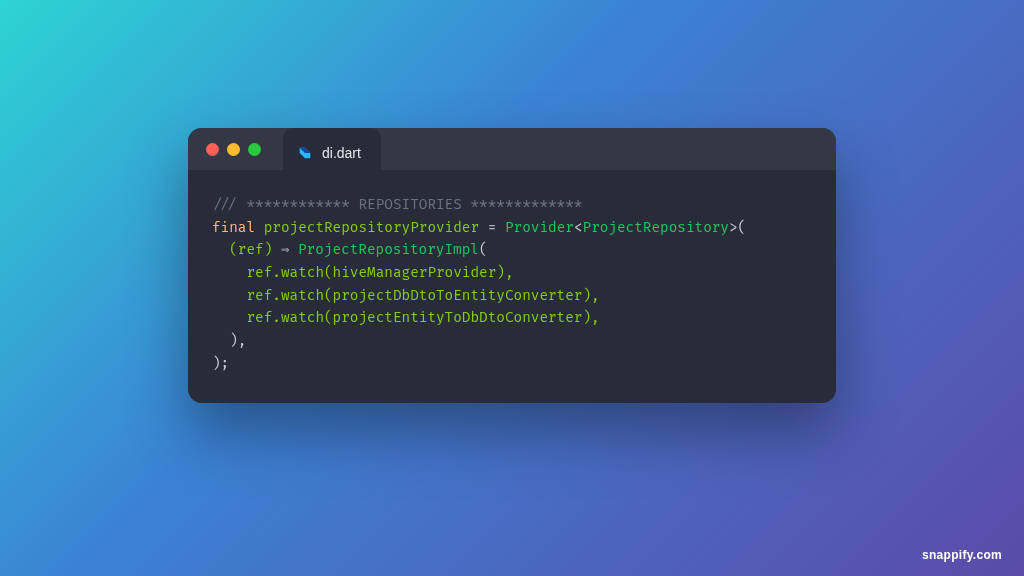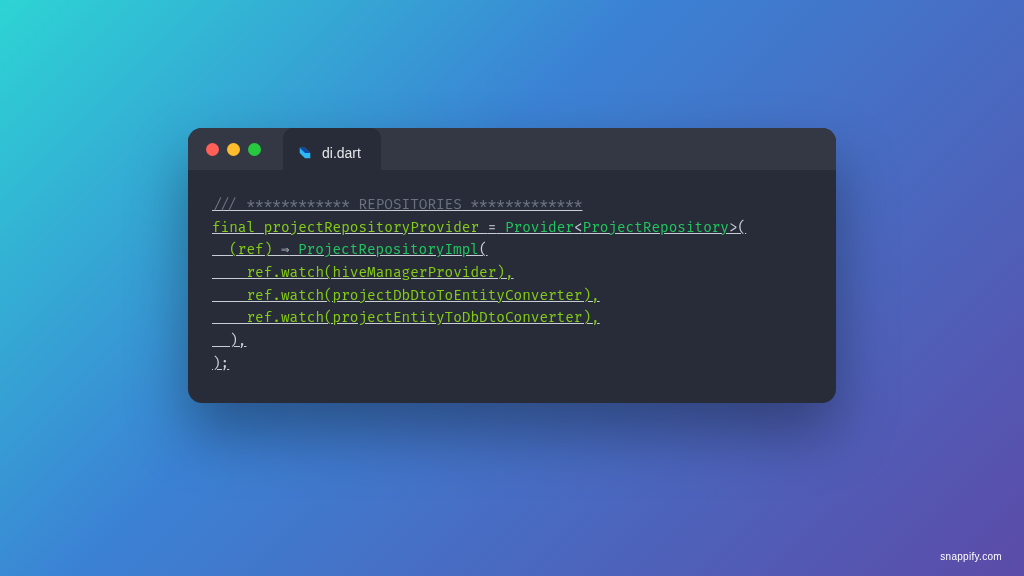--- a/index.html
+++ b/index.html
@@ -68,35 +68,34 @@
       width: 16px;
       height: 16px;
     }
     .code-area {
       padding: 24px 24px 28px 24px;
       font-family: 'SF Mono', Menlo, 'Fira Code', Monaco, Consolas, monospace;
       font-size: 14px;
       line-height: 1.62;
       color: #c8cdd6;
       white-space: pre;
-      text-decoration: underline;
     }
     .c-comment { color: #6b7280; }
-    .c-keyword { color: #84cc16; }
+    .c-keyword { color: #fdba74; }
     .c-ident { color: #84cc16; }
     .c-op { color: #abb2bf; }
     .c-class { color: #22c55e; }
     .c-punct { color: #c8cdd6; }
     .attribution {
       position: absolute;
       bottom: 14px;
       right: 22px;
       color: #ffffff;
-      font-size: 10px;
-      font-weight: 400;
+      font-size: 12px;
+      font-weight: 700;
       letter-spacing: 0.3px;
     }
   </style>
 </head>
 <body>
 
 <div class="editor-window">
   <div class="titlebar">
     <div class="traffic-lights">
       <div class="traffic-light tl-red"></div>

